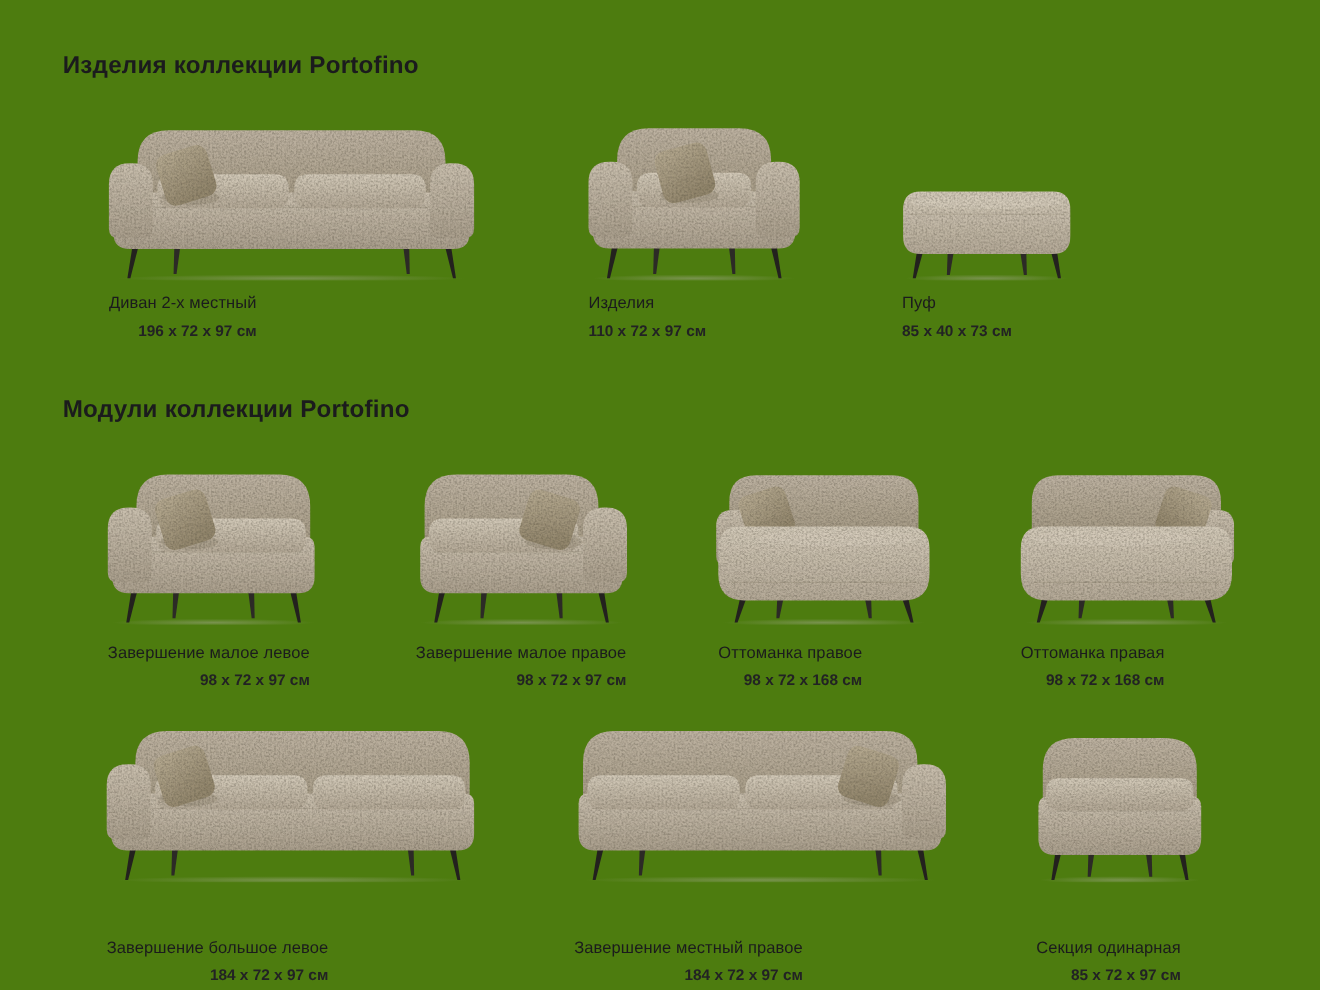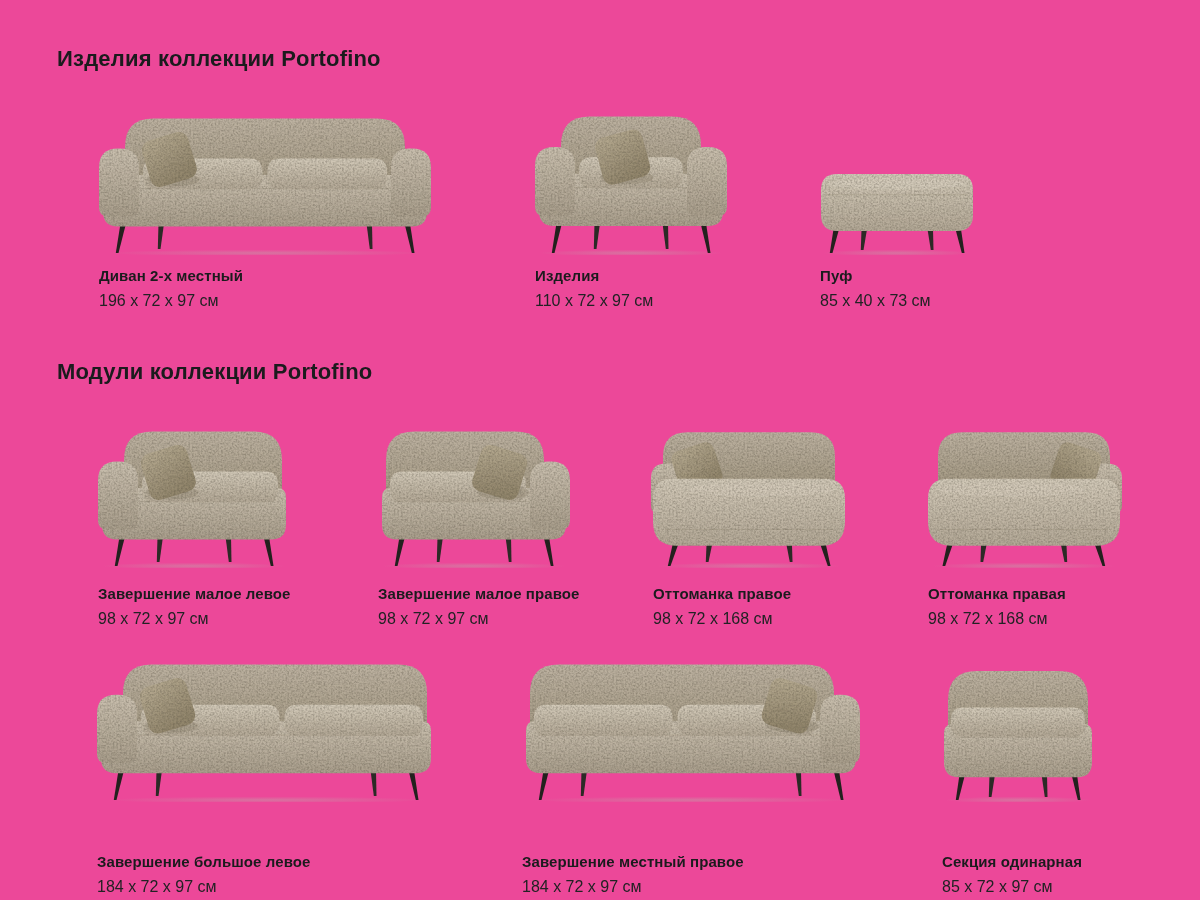--- a/index.html
+++ b/index.html
@@ -1,27 +1,27 @@
 <!DOCTYPE html>
 <html lang="ru"><head>
 <meta charset="utf-8">
 <style>
   * { margin:0; padding:0; box-sizing:border-box; }
   html,body { background:#ffffff; }
   body { width:1200px; height:900px; font-family:"Liberation Sans", sans-serif; color:#1b1b1d; }
-  .page { position:relative; width:1200px; height:900px; overflow:hidden; background:#ec4899; }
+  .page { position:relative; width:1200px; height:900px; overflow:hidden; background:#4d7c0f; }
   .heading { position:absolute; left:57px; font-size:22px; line-height:26px; font-weight:600; letter-spacing:.2px; color:#1b1b1d; }
   #h1 { top:46px; }
   #h2 { top:359px; }
   .card { position:absolute; }
   .art { position:absolute; left:0; top:0; }
   .art svg { display:block; width:100%; height:100%; }
   .caption { position:absolute; left:2px; white-space:nowrap; }
-  .pname { font-size:15px; line-height:19px; font-weight:700; letter-spacing:.1px; color:#1b1b1d; margin-bottom:6px; }
-  .pdims { font-size:16px; line-height:19px; font-weight:400; color:#222224; }
+  .pname { font-size:15px; line-height:19px; font-weight:400; letter-spacing:.1px; color:#1b1b1d; margin-bottom:6px; }
+  .pdims { font-size:14px; line-height:19px; font-weight:700; color:#222224;text-align:right; }
   
   .c1 { left:97px;  top:110px; width:336px; }  .c1 .art { width:336px; height:145px; }
   .c2 { left:533px; top:110px; width:196px; }  .c2 .art { width:196px; height:145px; }
   .c3 { left:818px; top:110px; width:158px; }  .c3 .art { width:158px; height:145px; }
   .rowA .caption { top:156px; }
   
   .c4 { left:96px;  top:425px; width:196px; }
   .c5 { left:376px; top:425px; width:196px; }
   .c6 { left:651px; top:425px; width:196px; }
   .c7 { left:926px; top:425px; width:196px; }

